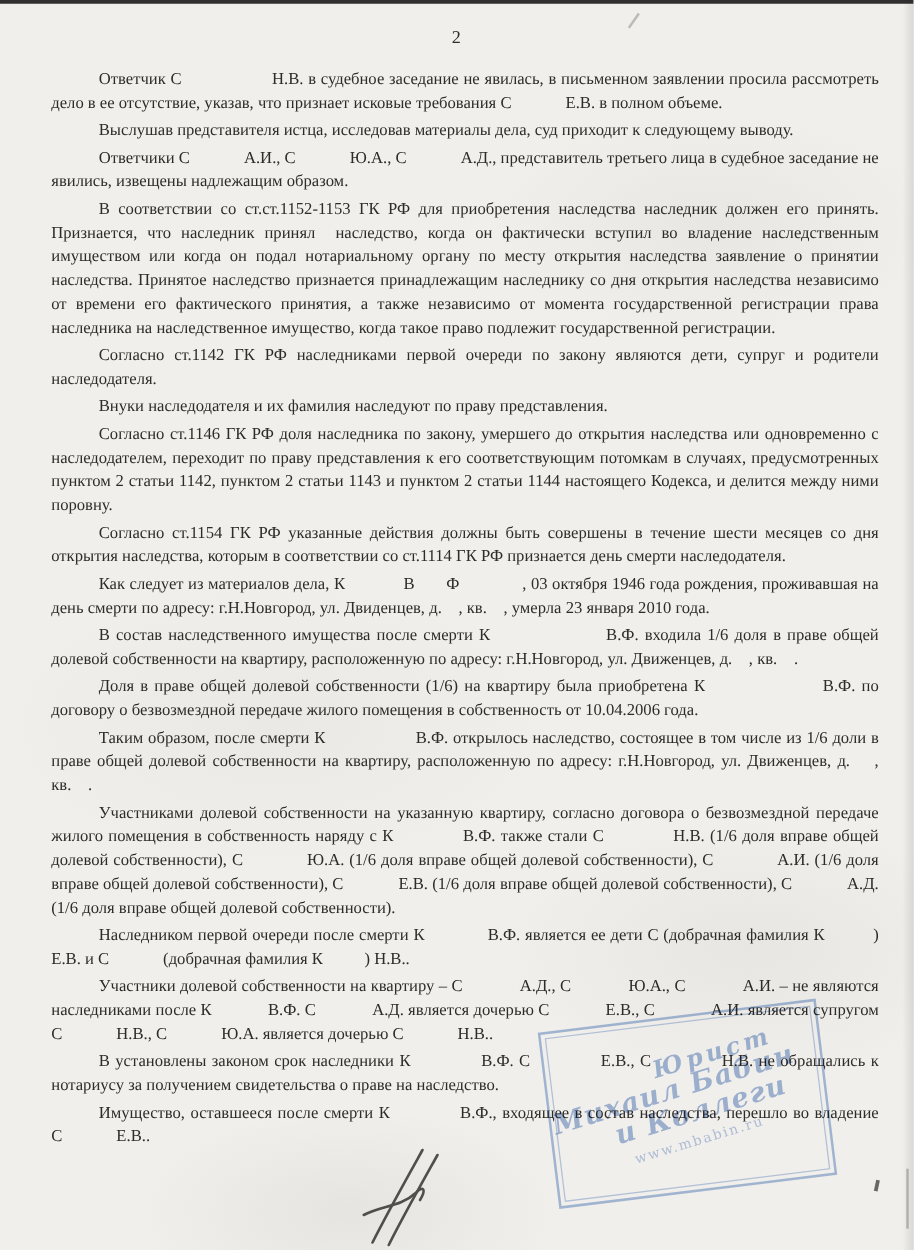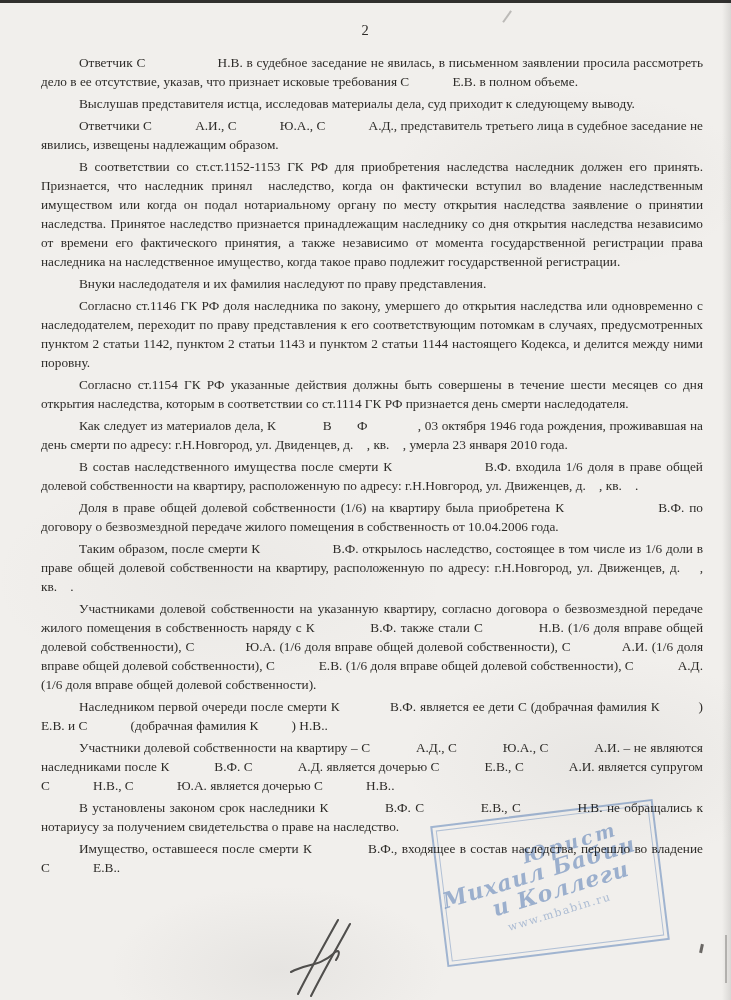--- a/index.html
+++ b/index.html
@@ -74,20 +74,21 @@
 <div class="page">
   <div class="scan-top-edge"></div>
 
   <div class="page-number">2</div>
 
   <div class="doc-body">
       <p>Ответчик С&nbsp;&nbsp;&nbsp;&nbsp;&nbsp;&nbsp;&nbsp;&nbsp;&nbsp;&nbsp;&nbsp;&nbsp;&nbsp;&nbsp;&nbsp;&nbsp;&nbsp;&nbsp; Н.В. в судебное заседание не явилась, в письменном заявлении просила рассмотреть дело в ее отсутствие, указав, что признает исковые требования С&nbsp;&nbsp;&nbsp;&nbsp;&nbsp;&nbsp;&nbsp;&nbsp;&nbsp;&nbsp;&nbsp;&nbsp; Е.В. в полном объеме.</p>
       <p>Выслушав представителя истца, исследовав материалы дела, суд приходит к следующему выводу.</p>
       <p>Ответчики С&nbsp;&nbsp;&nbsp;&nbsp;&nbsp;&nbsp;&nbsp;&nbsp;&nbsp;&nbsp;&nbsp;&nbsp; А.И., С&nbsp;&nbsp;&nbsp;&nbsp;&nbsp;&nbsp;&nbsp;&nbsp;&nbsp;&nbsp;&nbsp;&nbsp; Ю.А., С&nbsp;&nbsp;&nbsp;&nbsp;&nbsp;&nbsp;&nbsp;&nbsp;&nbsp;&nbsp;&nbsp;&nbsp; А.Д., представитель третьего лица в судебное заседание не явились, извещены надлежащим образом.</p>
       <p>В соответствии со ст.ст.1152-1153 ГК РФ для приобретения наследства наследник должен его принять. Признается, что наследник принял  наследство, когда он фактически вступил во владение наследственным имуществом или когда он подал нотариальному органу по месту открытия наследства заявление о принятии наследства. Принятое наследство признается принадлежащим наследнику со дня открытия наследства независимо от времени его фактического принятия, а также независимо от момента государственной регистрации права наследника на наследственное имущество, когда такое право подлежит государственной регистрации.</p>
+      <p>Согласно ст.1142 ГК РФ наследниками первой очереди по закону являются дети, супруг и родители наследодателя.</p>
       <p>Внуки наследодателя и их фамилия наследуют по праву представления.</p>
       <p>Согласно ст.1146 ГК РФ доля наследника по закону, умершего до открытия наследства или одновременно с наследодателем, переходит по праву представления к его соответствующим потомкам в случаях, предусмотренных пунктом 2 статьи 1142, пунктом 2 статьи 1143 и пунктом 2 статьи 1144 настоящего Кодекса, и делится между ними поровну.</p>
       <p>Согласно ст.1154 ГК РФ указанные действия должны быть совершены в течение шести месяцев со дня открытия наследства, которым в соответствии со ст.1114 ГК РФ признается день смерти наследодателя.</p>
       <p>Как следует из материалов дела, К&nbsp;&nbsp;&nbsp;&nbsp;&nbsp;&nbsp;&nbsp;&nbsp;&nbsp;&nbsp;&nbsp;&nbsp; В&nbsp;&nbsp;&nbsp;&nbsp;&nbsp;&nbsp; Ф&nbsp;&nbsp;&nbsp;&nbsp;&nbsp;&nbsp;&nbsp;&nbsp;&nbsp;&nbsp;&nbsp;&nbsp;&nbsp;&nbsp;, 03 октября 1946 года рождения, проживавшая на день смерти по адресу: г.Н.Новгород, ул. Двиденцев, д.&nbsp;&nbsp;&nbsp;&nbsp;, кв.&nbsp;&nbsp;&nbsp;&nbsp;, умерла 23 января 2010 года.</p>
       <p>В состав наследственного имущества после смерти К&nbsp;&nbsp;&nbsp;&nbsp;&nbsp;&nbsp;&nbsp;&nbsp;&nbsp;&nbsp;&nbsp;&nbsp;&nbsp;&nbsp;&nbsp;&nbsp;&nbsp;&nbsp; В.Ф. входила 1/6 доля в праве общей долевой собственности на квартиру, расположенную по адресу: г.Н.Новгород, ул. Движенцев, д.&nbsp;&nbsp;&nbsp;&nbsp;, кв.&nbsp;&nbsp;&nbsp;&nbsp;.</p>
       <p>Доля в праве общей долевой собственности (1/6) на квартиру была приобретена К&nbsp;&nbsp;&nbsp;&nbsp;&nbsp;&nbsp;&nbsp;&nbsp;&nbsp;&nbsp;&nbsp;&nbsp;&nbsp;&nbsp;&nbsp;&nbsp;&nbsp;&nbsp; В.Ф. по договору о безвозмездной передаче жилого помещения в собственность от 10.04.2006 года.</p>
       <p>Таким образом, после смерти К&nbsp;&nbsp;&nbsp;&nbsp;&nbsp;&nbsp;&nbsp;&nbsp;&nbsp;&nbsp;&nbsp;&nbsp;&nbsp;&nbsp;&nbsp;&nbsp;&nbsp;&nbsp; В.Ф. открылось наследство, состоящее в том числе из 1/6 доли в праве общей долевой собственности на квартиру, расположенную по адресу: г.Н.Новгород, ул. Движенцев, д.&nbsp;&nbsp;&nbsp;&nbsp;, кв.&nbsp;&nbsp;&nbsp;&nbsp;.</p>
       <p>Участниками долевой собственности на указанную квартиру, согласно договора о безвозмездной передаче жилого помещения в собственность наряду с К&nbsp;&nbsp;&nbsp;&nbsp;&nbsp;&nbsp;&nbsp;&nbsp;&nbsp;&nbsp;&nbsp;&nbsp; В.Ф. также стали С&nbsp;&nbsp;&nbsp;&nbsp;&nbsp;&nbsp;&nbsp;&nbsp;&nbsp;&nbsp;&nbsp;&nbsp; Н.В. (1/6 доля вправе общей долевой собственности), С&nbsp;&nbsp;&nbsp;&nbsp;&nbsp;&nbsp;&nbsp;&nbsp;&nbsp;&nbsp;&nbsp;&nbsp; Ю.А. (1/6 доля вправе общей долевой собственности), С&nbsp;&nbsp;&nbsp;&nbsp;&nbsp;&nbsp;&nbsp;&nbsp;&nbsp;&nbsp;&nbsp;&nbsp; А.И. (1/6 доля вправе общей долевой собственности), С&nbsp;&nbsp;&nbsp;&nbsp;&nbsp;&nbsp;&nbsp;&nbsp;&nbsp;&nbsp;&nbsp;&nbsp; Е.В. (1/6 доля вправе общей долевой собственности), С&nbsp;&nbsp;&nbsp;&nbsp;&nbsp;&nbsp;&nbsp;&nbsp;&nbsp;&nbsp;&nbsp;&nbsp; А.Д. (1/6 доля вправе общей долевой собственности).</p>
       <p>Наследником первой очереди после смерти К&nbsp;&nbsp;&nbsp;&nbsp;&nbsp;&nbsp;&nbsp;&nbsp;&nbsp;&nbsp;&nbsp;&nbsp; В.Ф. является ее дети С (добрачная фамилия К&nbsp;&nbsp;&nbsp;&nbsp;&nbsp;&nbsp;&nbsp;&nbsp;&nbsp;&nbsp;) Е.В. и С&nbsp;&nbsp;&nbsp;&nbsp;&nbsp;&nbsp;&nbsp;&nbsp;&nbsp;&nbsp;&nbsp;&nbsp; (добрачная фамилия К&nbsp;&nbsp;&nbsp;&nbsp;&nbsp;&nbsp;&nbsp;&nbsp;&nbsp;&nbsp;) Н.В..</p>
       <p>Участники долевой собственности на квартиру – С&nbsp;&nbsp;&nbsp;&nbsp;&nbsp;&nbsp;&nbsp;&nbsp;&nbsp;&nbsp;&nbsp;&nbsp; А.Д., С&nbsp;&nbsp;&nbsp;&nbsp;&nbsp;&nbsp;&nbsp;&nbsp;&nbsp;&nbsp;&nbsp;&nbsp; Ю.А., С&nbsp;&nbsp;&nbsp;&nbsp;&nbsp;&nbsp;&nbsp;&nbsp;&nbsp;&nbsp;&nbsp;&nbsp; А.И. – не являются наследниками после К&nbsp;&nbsp;&nbsp;&nbsp;&nbsp;&nbsp;&nbsp;&nbsp;&nbsp;&nbsp;&nbsp;&nbsp; В.Ф. С&nbsp;&nbsp;&nbsp;&nbsp;&nbsp;&nbsp;&nbsp;&nbsp;&nbsp;&nbsp;&nbsp;&nbsp; А.Д. является дочерью С&nbsp;&nbsp;&nbsp;&nbsp;&nbsp;&nbsp;&nbsp;&nbsp;&nbsp;&nbsp;&nbsp;&nbsp; Е.В., С&nbsp;&nbsp;&nbsp;&nbsp;&nbsp;&nbsp;&nbsp;&nbsp;&nbsp;&nbsp;&nbsp;&nbsp; А.И. является супругом С&nbsp;&nbsp;&nbsp;&nbsp;&nbsp;&nbsp;&nbsp;&nbsp;&nbsp;&nbsp;&nbsp;&nbsp; Н.В., С&nbsp;&nbsp;&nbsp;&nbsp;&nbsp;&nbsp;&nbsp;&nbsp;&nbsp;&nbsp;&nbsp;&nbsp; Ю.А. является дочерью С&nbsp;&nbsp;&nbsp;&nbsp;&nbsp;&nbsp;&nbsp;&nbsp;&nbsp;&nbsp;&nbsp;&nbsp; Н.В..</p>

